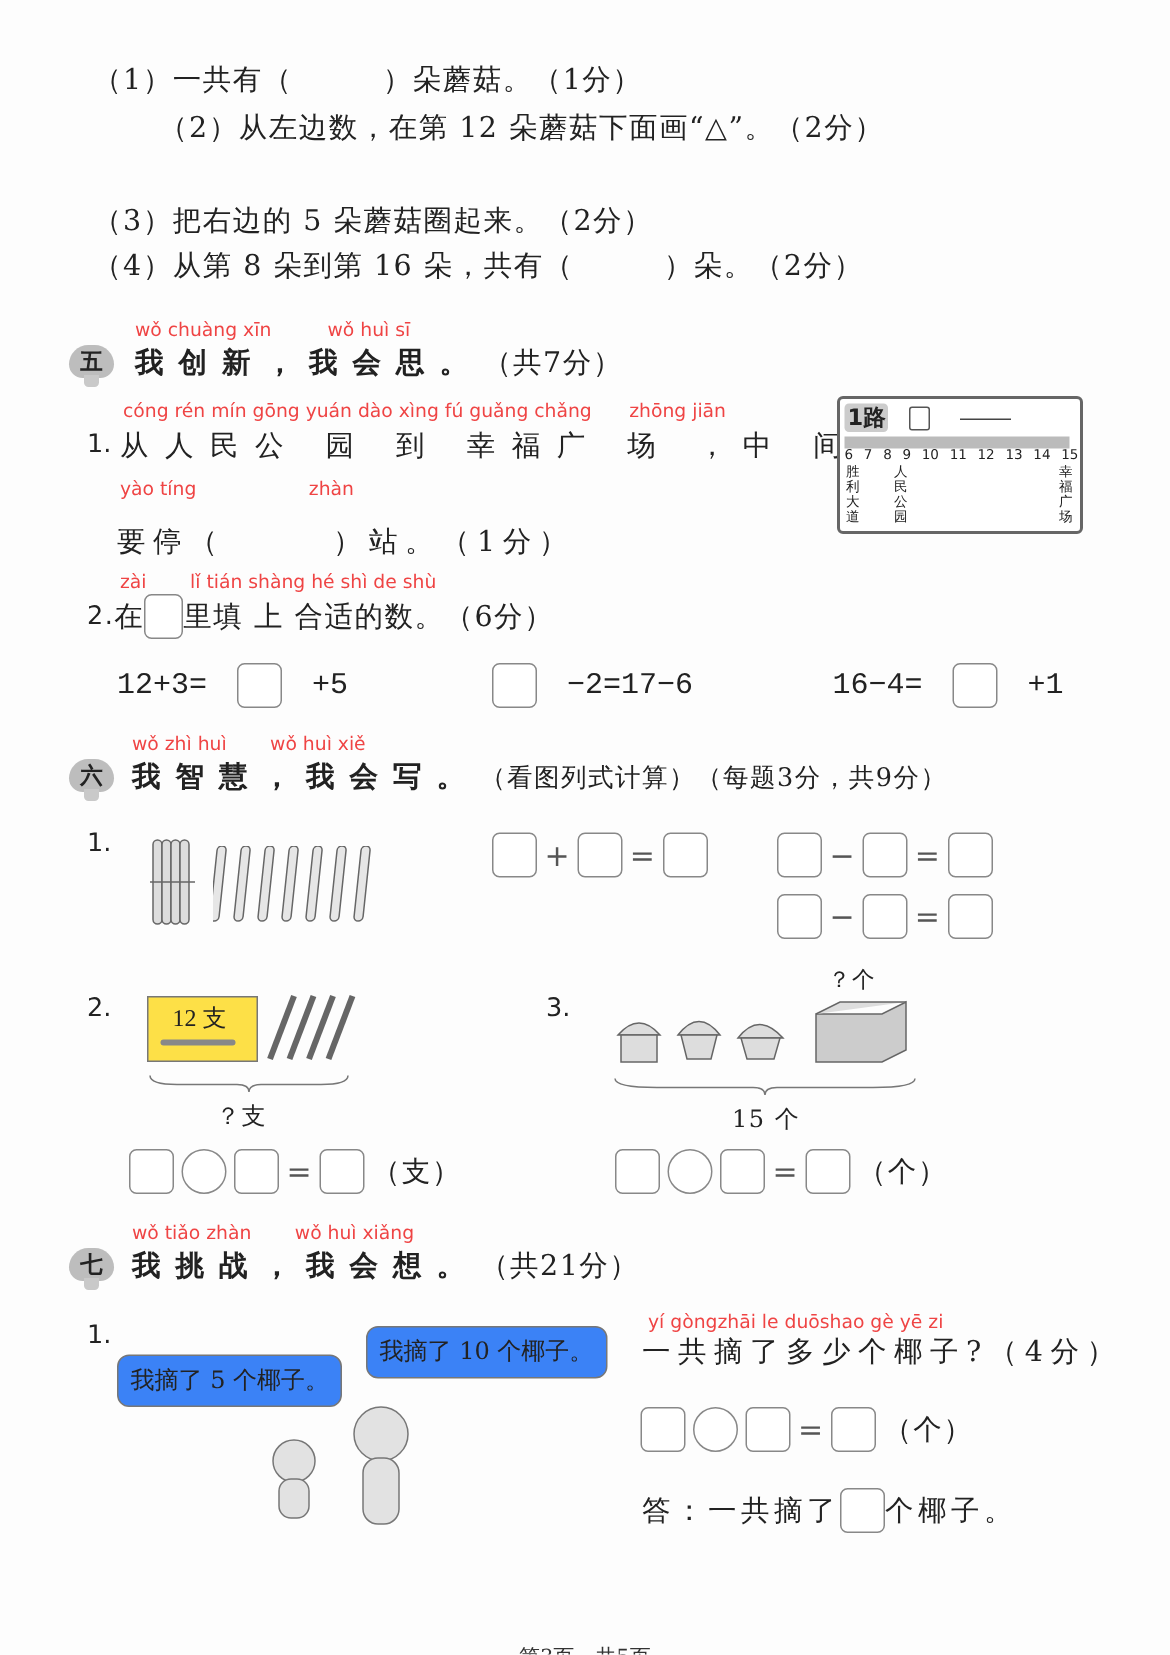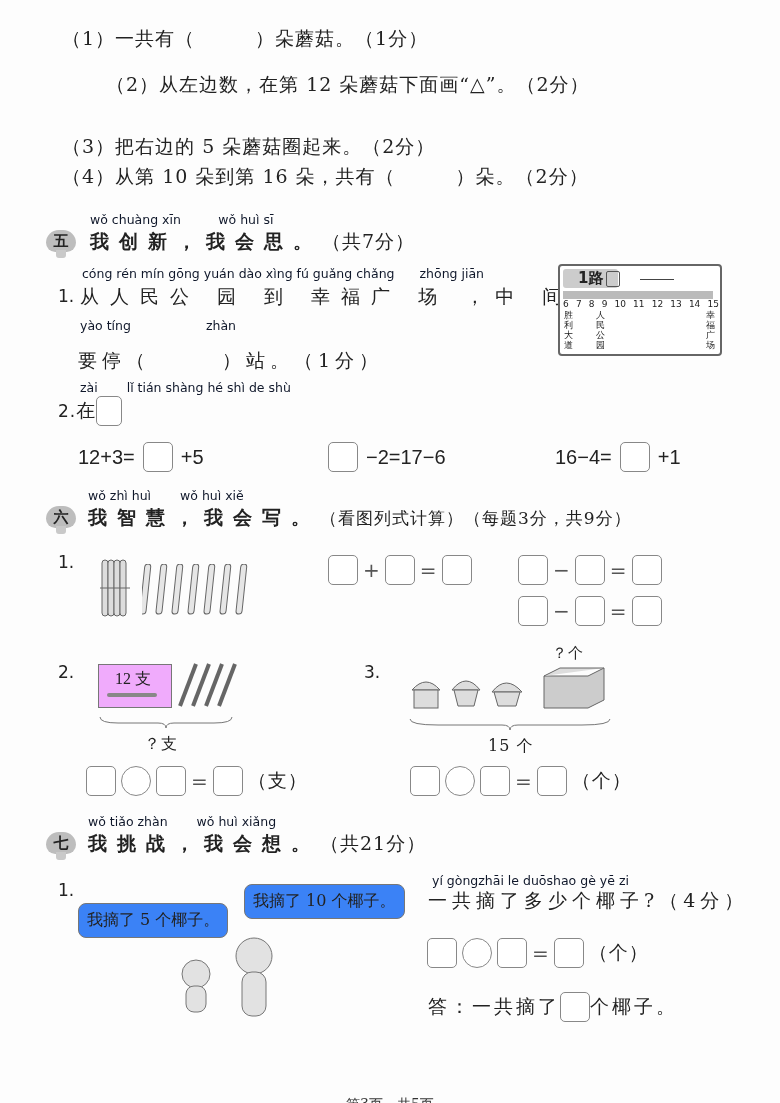--- a/index.html
+++ b/index.html
@@ -2,68 +2,68 @@
 <html><head>
 <meta charset="utf-8">
 <style>
   html, body { margin:0; padding:0; }
   body {
     width:780px; height:1103px; background:#fdfdfd; position:relative; overflow:hidden;
     font-family:"DejaVu Serif", serif; color:#222;
   }
   .abs { position:absolute; }
   .q-line { font-size:19px; letter-spacing:1px; white-space:nowrap; }
-  .py { font-family:"DejaVu Sans", sans-serif; font-size:12.5px; color:#0f172a; white-space:nowrap; }
+  .py { font-family:"DejaVu Sans", sans-serif; font-size:12.5px; color:#ef4444; white-space:nowrap; }
   .heading { font-family:"DejaVu Sans", sans-serif; font-weight:bold; font-size:19px; letter-spacing:10px; white-space:nowrap; }
   .heading .tail { font-weight:normal; letter-spacing:1px; font-family:"DejaVu Serif", serif; }
   .badge {
     width:30px; height:22px; background:#bdbdbd; border-radius:14px 14px 10px 10px;
     font-family:"DejaVu Sans", sans-serif; font-weight:bold; font-size:15px; color:#222;
     text-align:center; line-height:22px;
   }
   .badge::after { content:""; position:absolute; left:10px; top:20px; width:10px; height:8px; background:#c9c9c9; border-radius:0 0 3px 3px; }
   .num { font-family:"DejaVu Sans", sans-serif; font-size:17px; }
   .sq { display:inline-block; width:30px; height:30px; border:1.5px solid #888; border-radius:5px; background:#fff; vertical-align:middle; box-sizing:border-box; }
   .circ { display:inline-block; width:30px; height:30px; border:1.5px solid #888; border-radius:50%; background:#fff; vertical-align:middle; box-sizing:border-box; }
   .eq-row { display:flex; align-items:center; gap:5px; font-family:"DejaVu Sans", sans-serif; font-size:20px; color:#555; }
-  .expr { font-family:Liberation Sans, sans-serif; font-size:20px; display:flex; align-items:center; gap:8px; white-space:nowrap; }
+  .expr { font-family:Liberation Mono, monospace; font-size:20px; display:flex; align-items:center; gap:20px; white-space:nowrap; }
   .bus { border:2px solid #666; border-radius:4px; background:#fff; width:160px; height:88px; }
   .bubble { border:1.5px solid #777; border-radius:8px; background:#3b82f6; font-size:16px; padding:6px 8px; white-space:nowrap; }
   .footer { font-size:14px; color:#333; }
 </style>
 </head>
 <body>
 
-<div class="abs q-line" style="left:62px;top:26px;text-align:right;">
+<div class="abs q-line" style="left:62px;top:40px;text-align:right;">
   <span>（1）</span><span>一共有（　　　）朵蘑菇。（1分）</span>
 </div>
 <div class="abs q-line" style="left:62px;top:72px;margin-left:44px;">
   <span>（2）</span><span>从左边数，在第 12 朵蘑菇下面画“△”。（2分）</span>
 </div>
 <div class="abs q-line" style="left:62px;top:118px;margin-top:16px;">
   <span>（3）</span><span>把右边的 5 朵蘑菇圈起来。（2分）</span>
 </div>
 <div class="abs q-line" style="left:62px;top:164px;">
-  <span>（4）</span><span>从第 10 朵到第 16 朵，共有（　　　）朵。（2分）</span>
+  <span>（4）</span><span>从第 8 朵到第 16 朵，共有（　　　）朵。（2分）</span>
 </div>
 
 <div class="abs py" style="left:90px;top:212px;">wǒ chuàng xīn　　　wǒ huì  sī</div>
 <div class="abs badge" style="left:46px;top:230px;">五</div>
 <div class="abs heading" style="left:90px;top:229px;">
   <span>我创新，我会思。</span><span class="tail">（共7分）</span>
 </div>
 
 <div class="abs py" style="left:82px;top:266px;">cóng rén mín gōng  yuán  dào  xìng  fú  guǎng  chǎng　　zhōng  jiān</div>
 <div class="abs num" style="left:58px;top:286px;">1.</div>
 <div class="abs q-line" style="left:80px;top:284px;letter-spacing:11px;">从人民公 园 到 幸福广  场 ，中 间</div>
 <div class="abs py" style="left:80px;top:318px;">yào tíng　　　　　　zhàn</div>
 <div class="abs q-line" style="left:78px;top:348px;letter-spacing:5px;">要停（　　　）站。（1分）</div>
 
 <div class="abs bus" style="left:558px;top:264px;">
-  <div class="abs" style="left:3px;top:3px;background:#ccc;border-radius:3px;padding:0 15px;font-family:'DejaVu Sans',sans-serif;font-weight:bold;font-size:15px;">1路</div>
+  <div class="abs" style="left:3px;top:3px;background:#ccc;border-radius:3px;padding:0 2px;font-family:'DejaVu Sans',sans-serif;font-weight:bold;font-size:15px;">1路</div>
   <div class="abs" style="left:46px;top:5px;width:12px;height:14px;border:1.5px solid #555;border-radius:2px;"></div>
   <div class="abs" style="left:80px;top:13px;width:34px;height:1px;background:#444;"></div>
   <div class="abs" style="left:3px;top:25px;width:150px;height:8px;background:#bbb;"></div>
   <div class="abs" style="left:3px;top:33px;width:156px;display:flex;justify-content:space-between;font-family:'DejaVu Sans',sans-serif;font-size:9px;">
     <span>6</span>
     <span>7</span>
     <span>8</span>
     <span>9</span>
     <span>10</span>
     <span>11</span>
@@ -75,20 +75,21 @@
   <div class="abs" style="left:4px;top:44px;width:9px;font-size:9px;line-height:10px;">胜利大道</div>
   <div class="abs" style="left:36px;top:44px;width:9px;font-size:9px;line-height:10px;">人民公园</div>
   <div class="abs" style="left:146px;top:44px;width:9px;font-size:9px;line-height:10px;">幸福广场</div>
 </div>
 
 <div class="abs py" style="left:80px;top:380px;">zài　　 lǐ tián shàng hé shì de shù</div>
 <div class="abs q-line" style="left:58px;top:396px;display:flex;align-items:center;">
   <span class="num">2.</span>
   <span>在</span>
   <span class="sq" style="width:26px;height:30px;"></span>
+  <span>里填 上 合适的数。（6分）</span>
 </div>
 
 <div class="abs expr" style="left:78px;top:442px;">
   <span>12+3=</span>
   <span class="sq"></span>
   <span>+5</span>
 </div>
 <div class="abs expr" style="left:328px;top:442px;">
   <span class="sq"></span>
   <span>−2=17−6</span>
@@ -146,21 +147,21 @@
 </div>
 <div class="abs eq-row" style="left:518px;top:596px;">
   <span class="sq"></span>
     <span>−</span>
   <span class="sq"></span>
     <span>=</span>
   <span class="sq"></span>
 </div>
 
 <div class="abs num" style="left:58px;top:662px;">2.</div>
-<div class="abs" style="left:98px;top:664px;width:72px;height:42px;background:#f0abfc;border:1.5px solid #777;">
+<div class="abs" style="left:98px;top:664px;width:72px;height:42px;background:#fde047;border:1.5px solid #777;">
   <div class="abs" style="left:16px;top:4px;font-family:'Liberation Serif',serif;font-size:16px;">12 支</div>
   <div class="abs" style="left:8px;top:28px;width:50px;height:4px;background:#888;border-radius:2px;"></div>
 </div>
 <div class="abs" style="left:176px;top:662px;width:64px;height:46px;">
   <svg width="64" height="46">
       <g stroke="#666" fill="#ddd">
     <line x1="20" y1="2" x2="4" y2="44" stroke-width="4"></line>
         <line x1="33" y1="2" x2="17" y2="44" stroke-width="4"></line>
     <line x1="46" y1="2" x2="30" y2="44" stroke-width="4"></line>
         <line x1="59" y1="2" x2="43" y2="44" stroke-width="4"></line>

